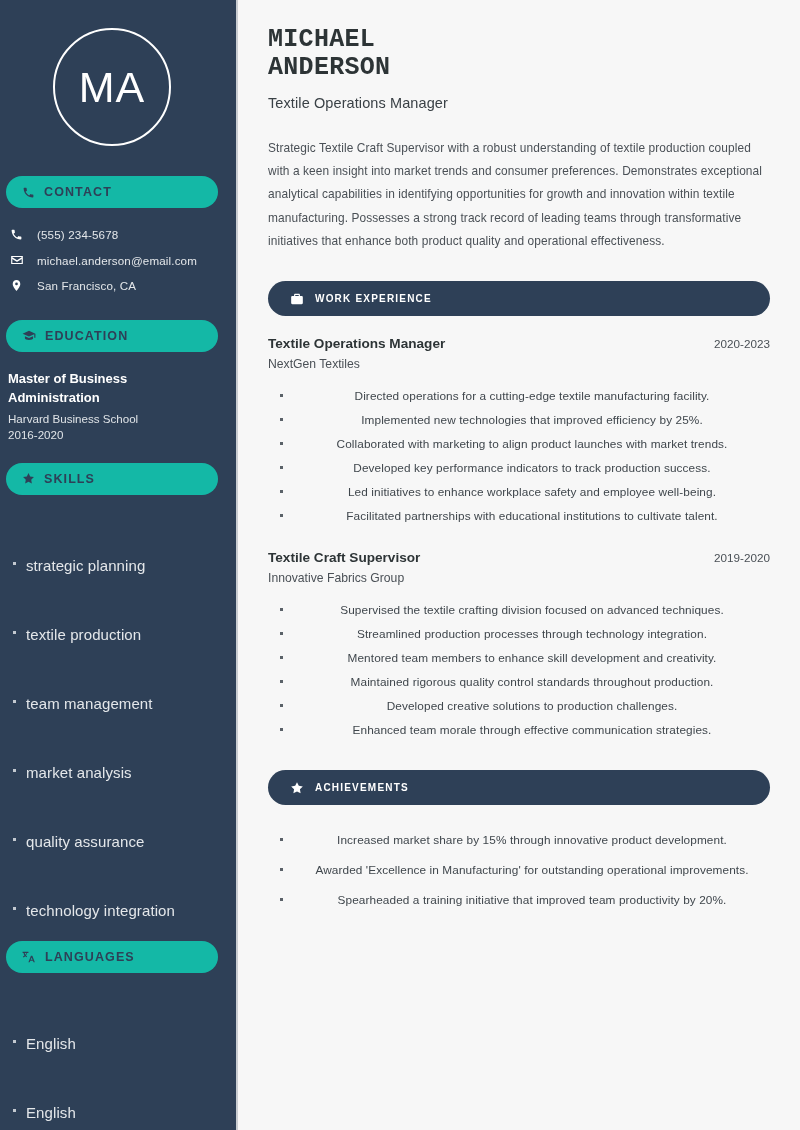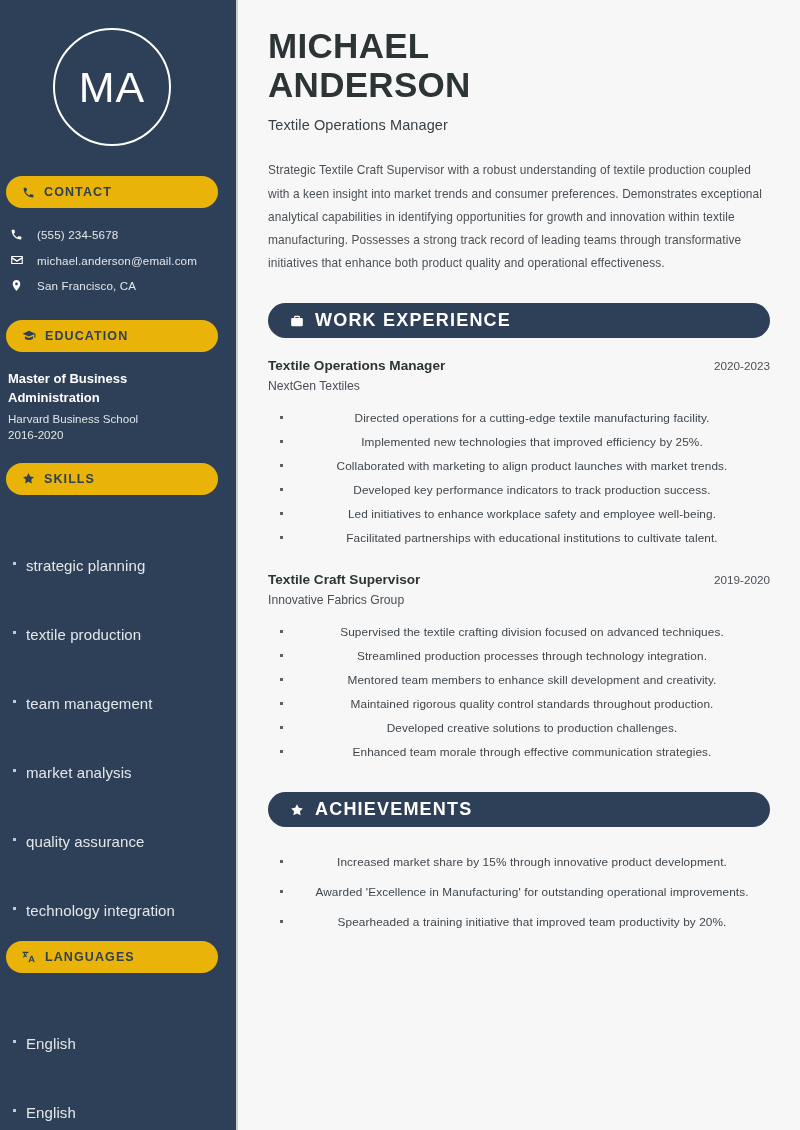--- a/index.html
+++ b/index.html
@@ -19,21 +19,21 @@
     border-right: 2px solid #c9ccd1;
   }
   .avatar-wrap { display: flex; justify-content: center; margin-bottom: 30px; }
   .avatar {
     width: 118px; height: 118px; border-radius: 50%;
     border: 2px solid #ffffff;
     display: flex; align-items: center; justify-content: center;
     color: #ffffff; font-size: 43px; font-weight: 400; letter-spacing: 1px;
   }
   .pill {
-    background: #eab308; border-radius: 22px;
+    background: #14b8a6; border-radius: 22px;
     height: 32px; display: flex; align-items: center;
     padding: 0 16px; gap: 9px;
     margin-bottom: 14px;
   }
   .pill .pill-label {
     color: #2e4057; font-size: 12.5px; font-weight: bold; letter-spacing: 1.1px;
   }
   .pill .ic svg { display: block; }
   .pill .ic { color: #2e4057; display: flex; align-items: center; }
 
@@ -56,38 +56,38 @@
     content: ""; position: absolute; left: 1px; top: 11px;
     width: 3px; height: 3px; background: #c3c9d0;
   }
 
   .gap-lg { height: 22px; }
   .gap-md { height: 16px; }
 
   
   .main { flex: 1; padding: 26px 30px 20px 30px; background: #f7f7f7; }
   .name {
-    color: #2d3436; font-size: 35px; font-weight: bold;
-    line-height: 1.12; letter-spacing: .3px;
+    color: #2d3436; font-size: 25px; font-weight: bold;
+    line-height: 1.12; letter-spacing: .3px; font-family: Liberation Mono, monospace;
   }
   .role { color: #3a4146; font-size: 14.5px; margin-top: 13px; letter-spacing: .1px; }
   .summary {
     color: #4a5056; font-size: 11.9px; line-height: 1.95;
     margin-top: 26px; letter-spacing: .1px;
   }
 
   .section-bar {
     background: #2e4057; border-radius: 22px;
     height: 35px; display: flex; align-items: center;
     padding: 0 22px; gap: 11px;
     margin: 28px 0 20px 0;
   }
   .section-bar .ic { color: #ffffff; display: flex; align-items: center; }
   .section-bar .section-title {
-    color: #ffffff; font-size: 18px; font-weight: bold; letter-spacing: 1.2px;
+    color: #ffffff; font-size: 10px; font-weight: bold; letter-spacing: 1.2px;
   }
 
   .job { margin-bottom: 22px; }
   .job-head { display: flex; justify-content: space-between; align-items: baseline; }
   .job-title { color: #2d3436; font-size: 13.6px; font-weight: bold; }
   .job-dates { color: #4a5056; font-size: 11.7px; }
   .job-company { color: #4a5056; font-size: 12.2px; margin-top: 6px; }
 
   .bullets { list-style: none; margin-top: 13px; padding-left: 10px; text-align: center; }
   .bullets li {

